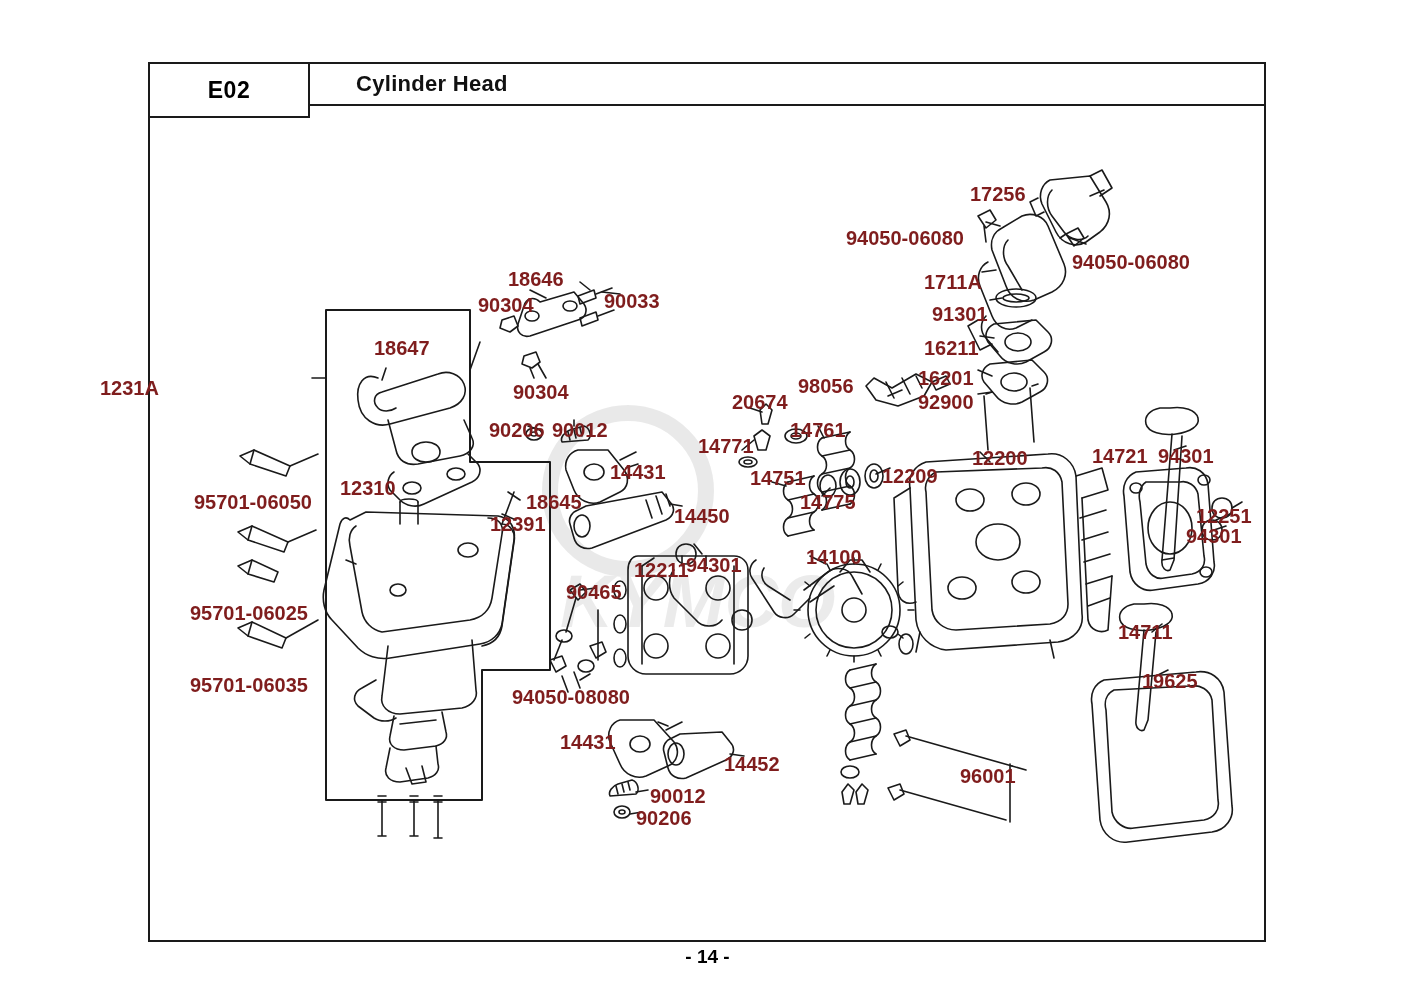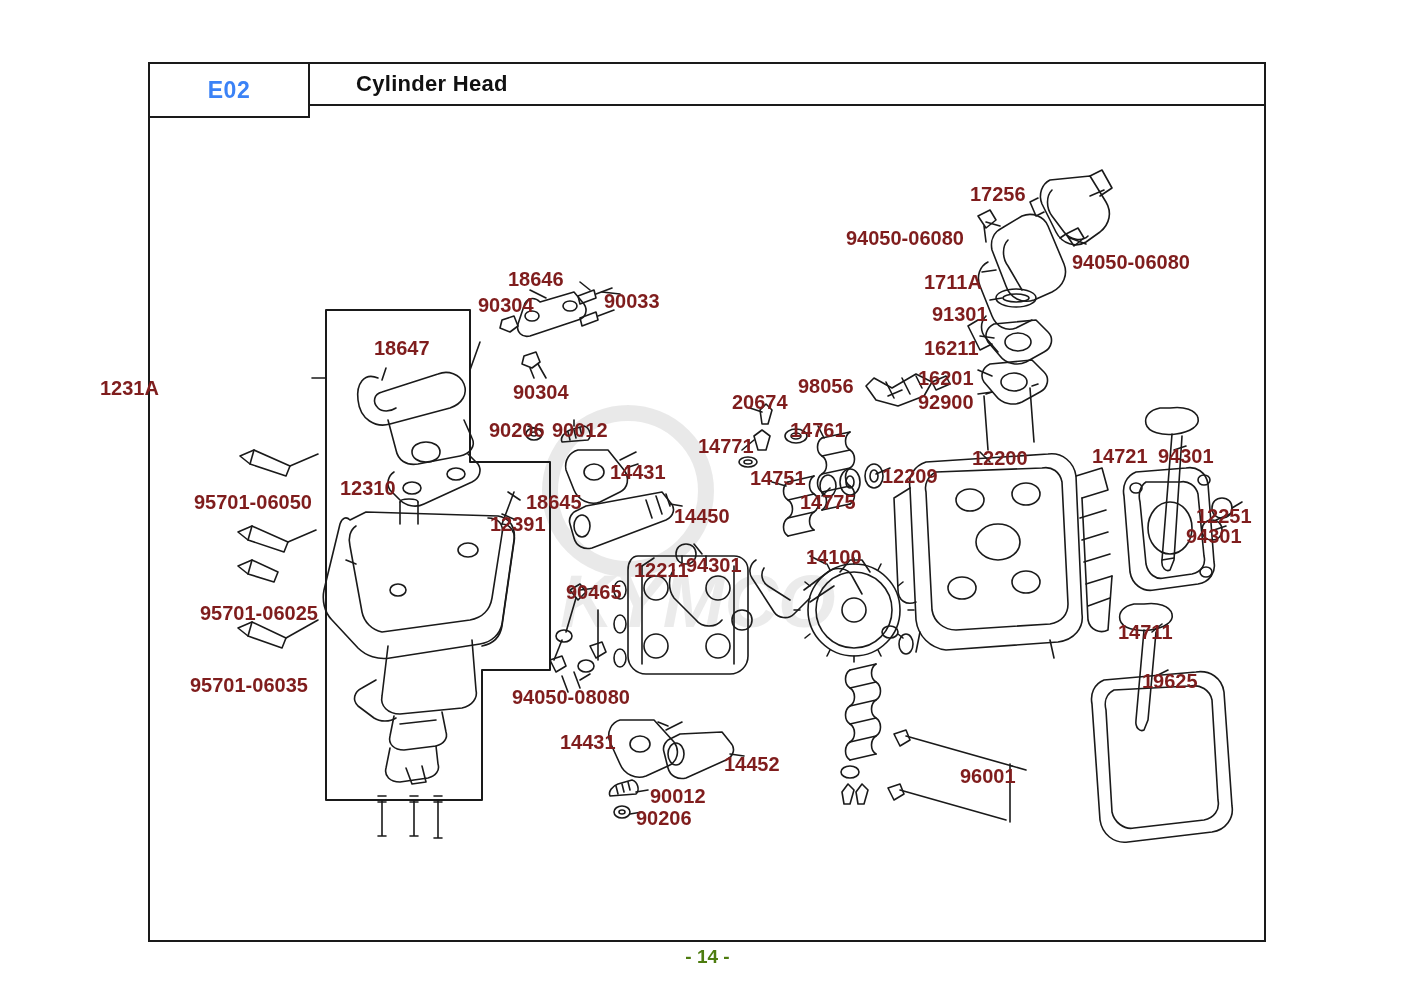--- a/index.html
+++ b/index.html
@@ -40,21 +40,21 @@
     height: 56px;
     border: 2px solid #1a1a1a;
     box-sizing: border-box;
     display: flex;
     align-items: center;
     justify-content: center;
   }
   .title-cell span {
     font-size: 23px;
     font-weight: bold;
-    color: #3b82f6;
+    color: #000000;
     letter-spacing: .5px;
   }
   .title-bar {
     position: absolute;
     left: 310px;
     top: 62px;
     width: 956px;
     height: 44px;
     border: 2px solid #1a1a1a;
     border-left: none;
@@ -71,21 +71,21 @@
   }
 
   .page-number {
     position: absolute;
     left: 0;
     top: 946px;
     width: 1415px;
     text-align: center;
     font-size: 19px;
     font-weight: bold;
-    color: #4d7c0f;
+    color: #000000;
   }
 
   
   .watermark {
     position: absolute;
     left: 500px;
     top: 395px;
     width: 420px;
     height: 260px;
     pointer-events: none;
@@ -502,21 +502,21 @@
       <div class="lbl" style="left: 604px; top: 290px;">90033</div>
       <div class="lbl" style="left: 513px; top: 381px;">90304</div>
       <div class="lbl" style="left: 489px; top: 419px;">90206</div>
       <div class="lbl" style="left: 552px; top: 419px;">90012</div>
       <div class="lbl" style="left: 610px; top: 461px;">14431</div>
       <div class="lbl" style="left: 674px; top: 505px;">14450</div>
       <div class="lbl" style="left: 340px; top: 477px;">12310</div>
       <div class="lbl" style="left: 490px; top: 491px; margin-left: 36px;">18645</div>
       <div class="lbl" style="left: 490px; top: 513px;">12391</div>
       <div class="lbl" style="left: 194px; top: 491px;">95701-06050</div>
-      <div class="lbl" style="left: 200px; top: 602px;">95701-06025</div>
+      <div class="lbl" style="left: 190px; top: 602px;">95701-06025</div>
       <div class="lbl" style="left: 190px; top: 674px;">95701-06035</div>
       <div class="lbl" style="left: 566px; top: 581px;">90465</div>
       <div class="lbl" style="left: 634px; top: 559px;">12211</div>
       <div class="lbl" style="left: 686px; top: 554px;">94301</div>
       <div class="lbl" style="left: 806px; top: 546px;">14100</div>
       <div class="lbl" style="left: 512px; top: 686px;">94050-08080</div>
       <div class="lbl" style="left: 560px; top: 731px;">14431</div>
       <div class="lbl" style="left: 724px; top: 753px;">14452</div>
       <div class="lbl" style="left: 650px; top: 785px;">90012</div>
       <div class="lbl" style="left: 636px; top: 807px;">90206</div>

